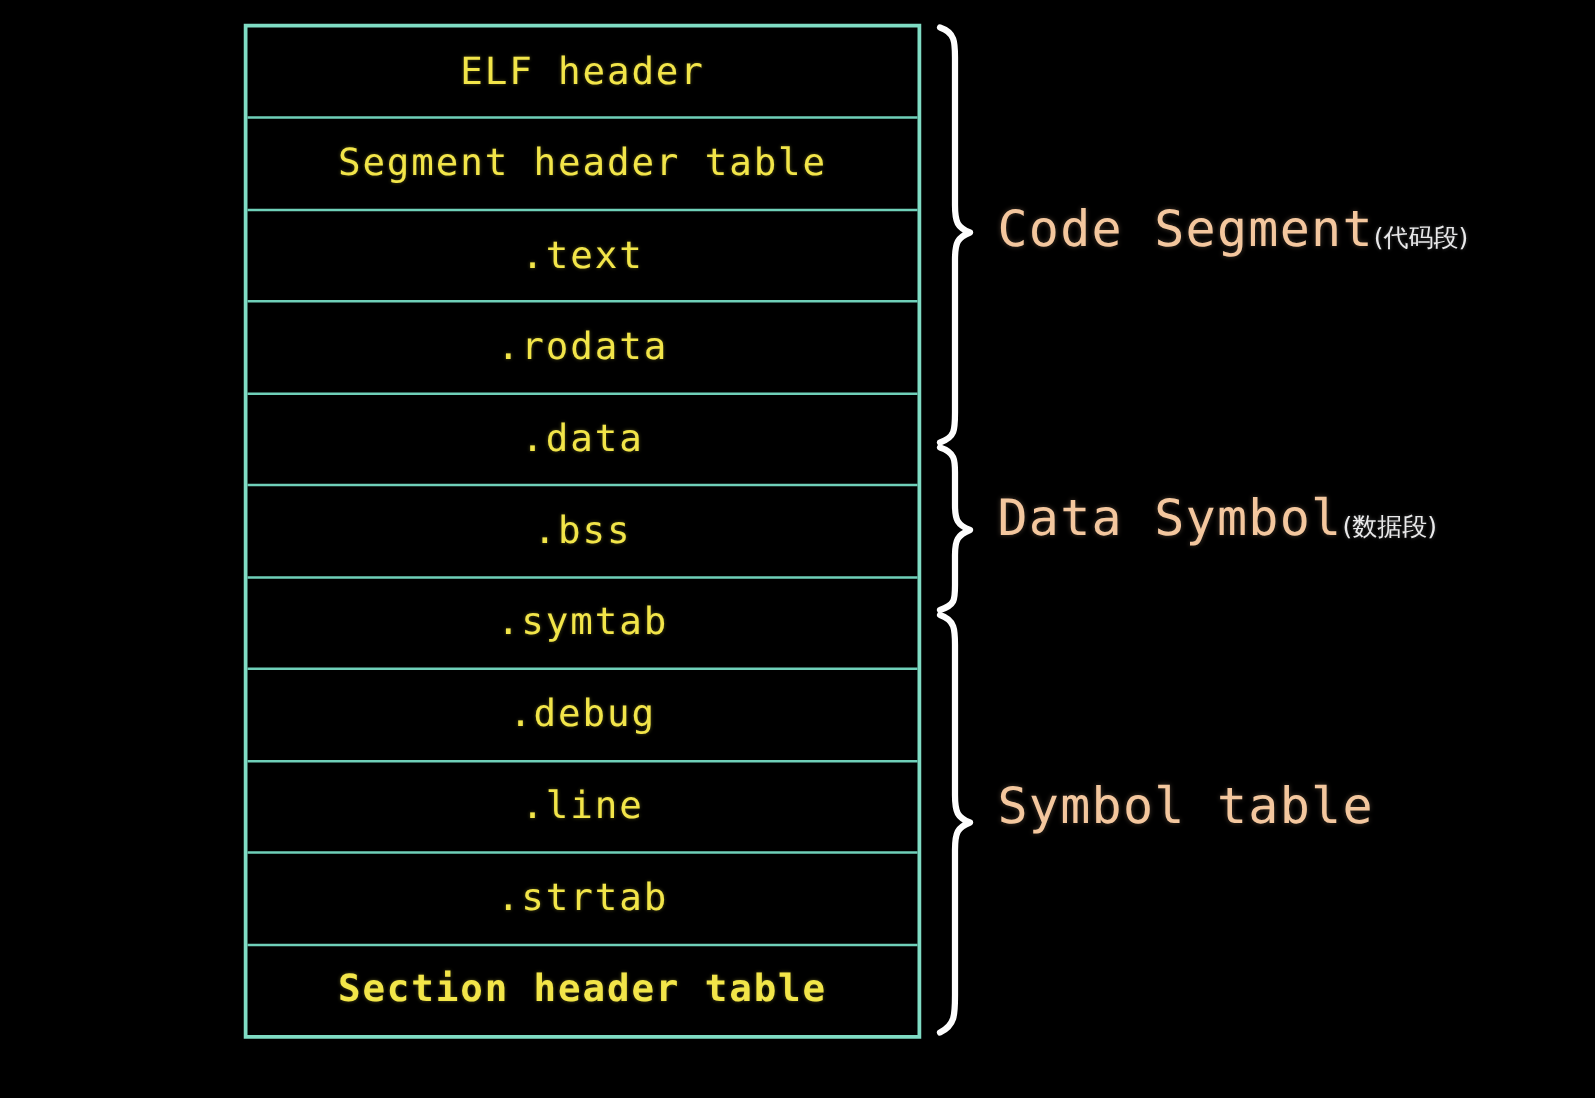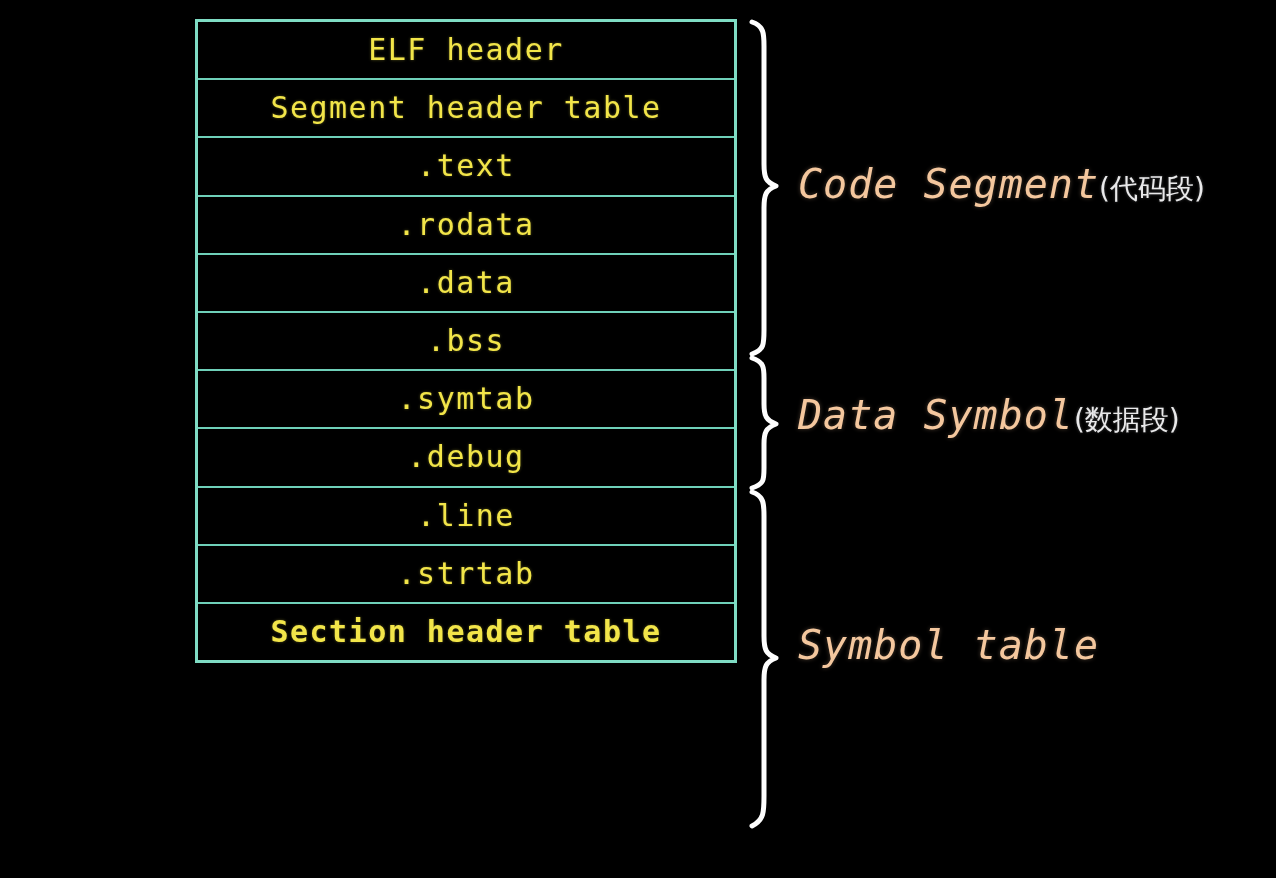--- a/index.html
+++ b/index.html
@@ -23,21 +23,21 @@
     width: 1276px;
     height: 878px;
   }
 
   
   .section-table {
     position: absolute;
     left: 195px;
     top: 19px;
     width: 542px;
-    height: 644px;
+    height: 812px;
     box-sizing: border-box;
     border: 3px solid #7fdcc4;
     display: flex;
     flex-direction: column;
   }
   .section-row {
     flex: 1 1 0;
     box-sizing: border-box;
     border-bottom: 2px solid #6fd0b9;
     display: flex;
@@ -76,25 +76,24 @@
   .seg-label {
     position: absolute;
     white-space: nowrap;
     line-height: 1.06;
   }
   .seg-label .en {
     color: #f4c79e;
     font-size: 40px;
     letter-spacing: 1px;
     text-shadow: 0 0 4px rgba(244,199,158,0.30);
-    font-style: italic;
   }
   .seg-label .cn {
     color: #e9e9ea;
-    font-size: 28px;
+    font-size: 20px;
     font-family: "DejaVu Sans", "Liberation Sans", sans-serif;
     letter-spacing: 0px;
     text-shadow: 0 0 3px rgba(233,233,234,0.30);
   }
   .seg-label .line2 {
     display: block;
   }
 
   #label-code    { left: 798px; top: 163px; }
   #label-data    { left: 798px; top: 394px; }

